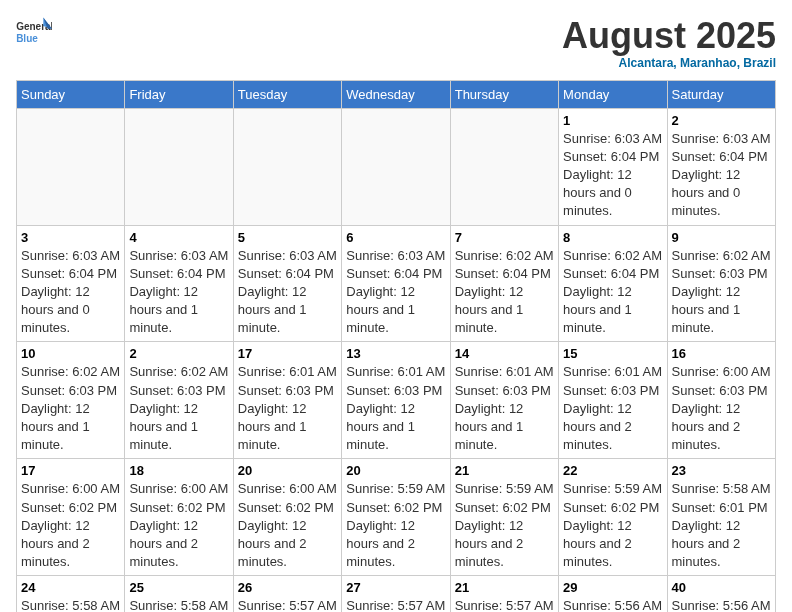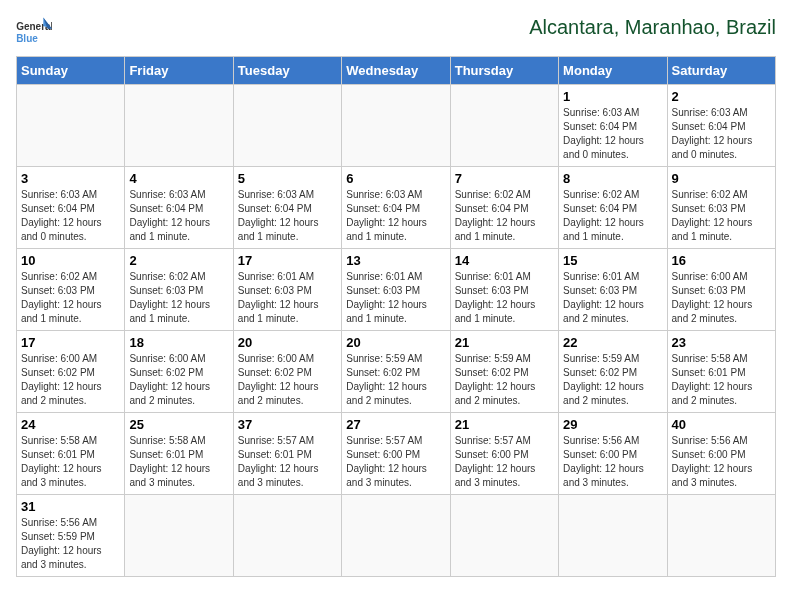--- a/index.html
+++ b/index.html
@@ -28,53 +28,54 @@
     .title-area {
       text-align: right;
     }
     .calendar-title {
       font-size: 36px;
       font-weight: bold;
       color: #333;
       line-height: 1.1;
     }
     .calendar-subtitle {
-      font-size: 20px;
-      color: #14532d;
+      font-size: 12px;
+      color: #0369a1;
+      font-weight: bold;
     }
     table {
       width: 100%;
       border-collapse: collapse;
       font-size: 11px;
     }
     thead tr th {
       background-color: #3a78c9;
       color: #fff;
       padding: 6px 4px;
       text-align: left;
       font-size: 13px;
-      font-weight: bold;
+      font-weight: normal;
       border: 1px solid #ccc;
     }
     tbody tr td {
       vertical-align: top;
       border: 1px solid #ccc;
       padding: 4px;
       width: calc(100% / 7);
       min-height: 80px;
       height: 80px;
     }
     .day-number {
       font-size: 13px;
       font-weight: bold;
       display: block;
       margin-bottom: 2px;
     }
     .day-info {
-      font-size: 10px;
+      font-size: 13px;
       color: #333;
       line-height: 1.4;
     }
     .empty-cell {
       background: #f9f9f9;
     }
     .last-row td {
       height: 70px;
       margin-left: 32px;
     }
@@ -85,20 +86,21 @@
 <div class="header-area">
   <div class="logo">
     <svg class="logo-icon" viewBox="0 0 50 42" xmlns="http://www.w3.org/2000/svg">
       <text x="0" y="20" font-family="Arial" font-size="14" font-weight="bold" fill="#333">General</text>
       <text x="0" y="36" font-family="Arial" font-size="14" font-weight="bold" fill="#4a90d9">Blue</text>
       <polygon points="38,2 50,18 38,14" fill="#4a90d9"></polygon>
       <polygon points="38,2 50,18 44,18" fill="#2a5fa0"></polygon>
     </svg>
   </div>
   <div class="title-area">
+    <div class="calendar-title">August 2025</div>
     <div class="calendar-subtitle">Alcantara, Maranhao, Brazil</div>
   </div>
 </div>
 
 <table>
   <thead>
     <tr>
     <th>Sunday</th>
         <th>Friday</th>
         <th>Tuesday</th>
@@ -191,21 +193,21 @@
 Sunset: 6:01 PM
 Daylight: 12 hours and 2 minutes.</span></td>
       </tr>
       <tr>
         <td><span class="day-number">24</span><span class="day-info" style="white-space: pre-line;">Sunrise: 5:58 AM
 Sunset: 6:01 PM
 Daylight: 12 hours and 3 minutes.</span></td>
         <td><span class="day-number">25</span><span class="day-info" style="white-space: pre-line;">Sunrise: 5:58 AM
 Sunset: 6:01 PM
 Daylight: 12 hours and 3 minutes.</span></td>
-        <td><span class="day-number">37</span><span class="day-info" style="white-space: pre-line;">Sunrise: 5:57 AM
+        <td><span class="day-number">26</span><span class="day-info" style="white-space: pre-line;">Sunrise: 5:57 AM
 Sunset: 6:01 PM
 Daylight: 12 hours and 3 minutes.</span></td>
         <td><span class="day-number">27</span><span class="day-info" style="white-space: pre-line;">Sunrise: 5:57 AM
 Sunset: 6:00 PM
 Daylight: 12 hours and 3 minutes.</span></td>
         <td><span class="day-number">21</span><span class="day-info" style="white-space: pre-line;">Sunrise: 5:57 AM
 Sunset: 6:00 PM
 Daylight: 12 hours and 3 minutes.</span></td>
         <td><span class="day-number">29</span><span class="day-info" style="white-space: pre-line;">Sunrise: 5:56 AM
 Sunset: 6:00 PM

